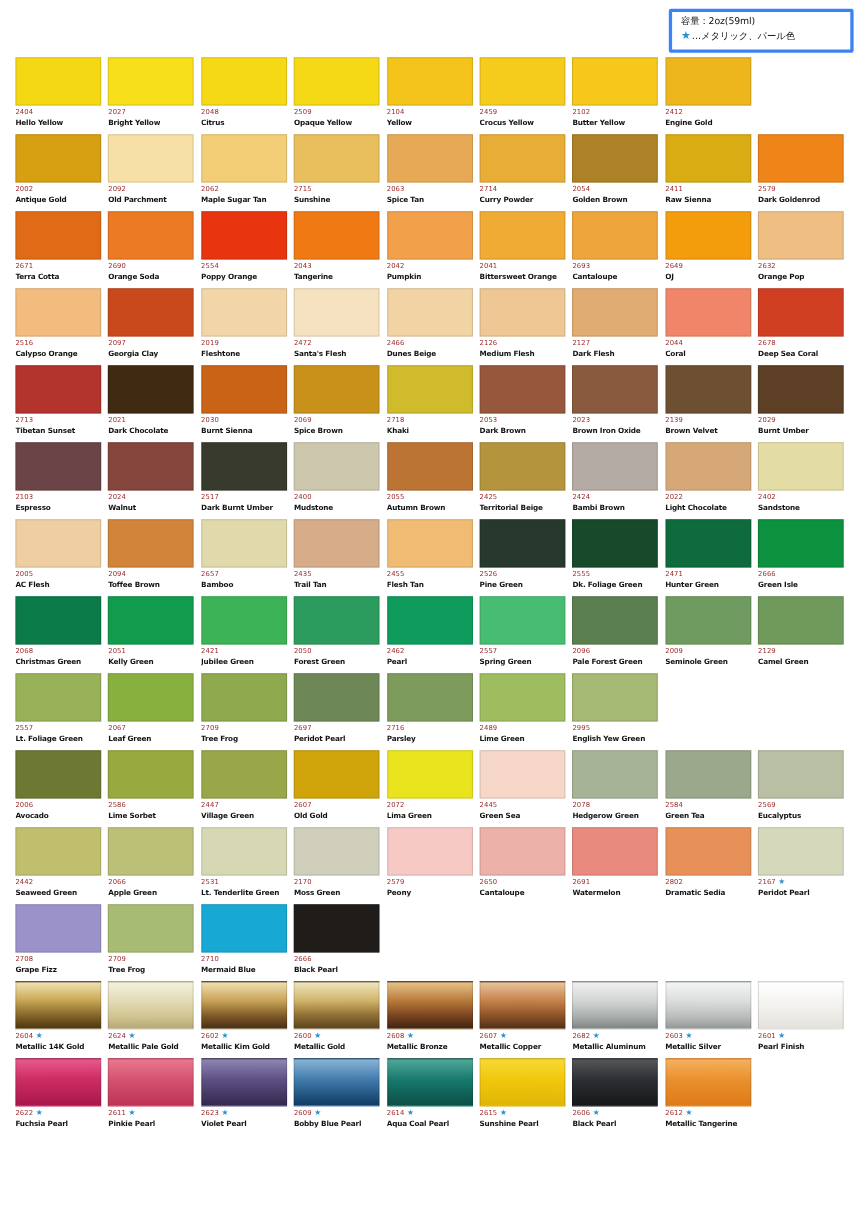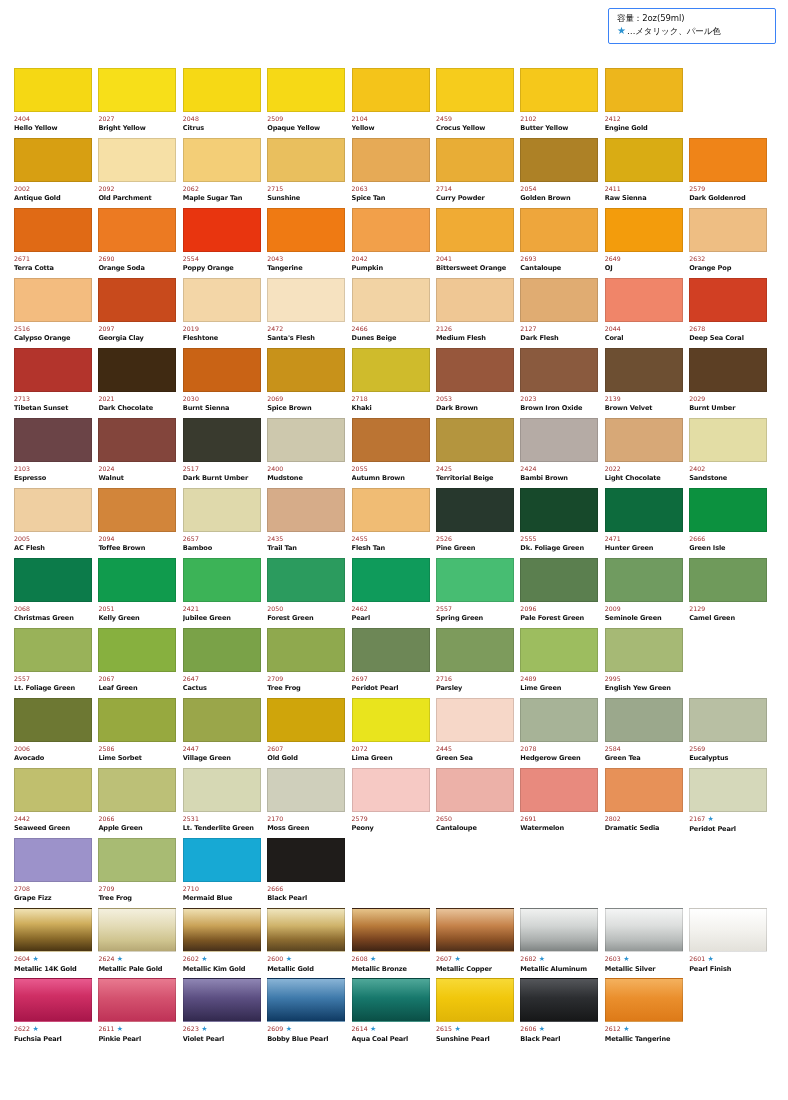--- a/index.html
+++ b/index.html
@@ -22,21 +22,21 @@
     box-sizing: border-box;
     padding: 0;
     background: #fff;
   }
 
   
   .legend-box {
     position: absolute;
     top: 8px;
     right: 12px;
-    border: 1px solid #3b82f6;
+    border: 3px solid #3b82f6;
     border-radius: 2px;
     background: #fff;
     padding: 4px 20px 5px 8px;
     line-height: 1.35;
     width: 168px;
     box-sizing: border-box;
   }
   .legend-line {
     font-size: 8.5px;
     color: #111;
@@ -45,21 +45,21 @@
   }
   .legend-line .star {
     color: #2c93d1;
     font-size: 10px;
     margin-right: 1px;
   }
 
   
   .grid {
     position: absolute;
-    top: 68px;
+    top: 52px;
     left: 14px;
     width: 760px;
     display: flex;
     flex-direction: column;
   }
   .swatch-row {
     display: flex;
     flex-direction: row;
     height: 70px;
   }
@@ -637,27 +637,20 @@
           </div>
         </div>
         <div class="cell">
           <div class="chip" style="background: rgb(135, 176, 63);"></div>
           <div class="meta">
             <div class="code">2067</div>
             <div class="name">Leaf Green</div>
           </div>
         </div>
         <div class="cell">
-          <div class="chip" style="background: rgb(122, 162, 72);"></div>
-          <div class="meta">
-            <div class="code">2647</div>
-            <div class="name">Cactus</div>
-          </div>
-        </div>
-        <div class="cell">
           <div class="chip" style="background: rgb(143, 169, 78);"></div>
           <div class="meta">
             <div class="code">2709</div>
             <div class="name">Tree Frog</div>
           </div>
         </div>
         <div class="cell">
           <div class="chip" style="background: rgb(109, 135, 86);"></div>
           <div class="meta">
             <div class="code">2697</div>

